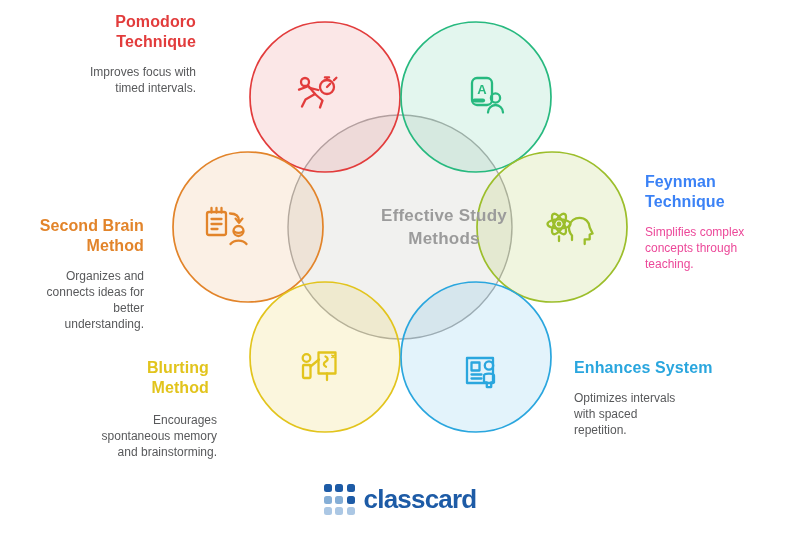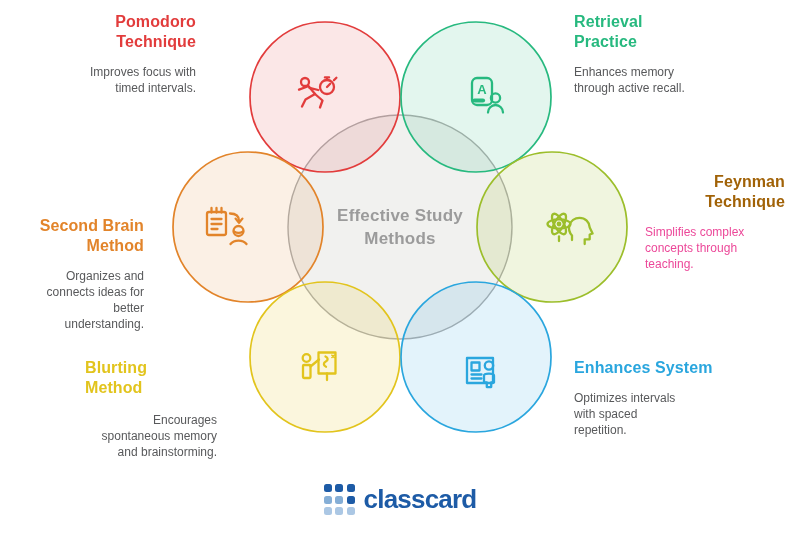--- a/index.html
+++ b/index.html
@@ -9,27 +9,27 @@
   }
   #stage{position:absolute;inset:0;}
   svg{position:absolute;left:0;top:0;}
   .lbl{position:absolute;}
   .lbl h3{margin:0 0 12px;font-size:16px;line-height:1.24;font-weight:700;white-space:pre-line;letter-spacing:.1px;}
   .lbl p{margin:0;font-size:12px;line-height:1.34;white-space:pre-line;}
   #lbl-pomodoro{left:60px;top:12px;width:136px;text-align:right;}
   #lbl-retrieval{left:574px;top:12px;width:150px;text-align:left;}
   #lbl-secondbrain{left:20px;top:172px;width:124px;text-align:right;}
   #lbl-feynman{left:645px;top:172px;width:140px;text-align:left;}
-  #lbl-blurting-title{left:85px;top:358px;width:124px;text-align:left;}
+  #lbl-blurting-title{left:85px;top:358px;width:124px;text-align:right;}
   #lbl-blurting-title h3{margin:0;}
   #lbl-blurting-desc{left:97px;top:412px;width:120px;text-align:right;}
   #lbl-leitner{left:574px;top:358px;width:156px;text-align:left;}
   #center-title{
     position:absolute;left:290px;top:205px;width:220px;text-align:center;
-    font-size:17px;font-weight:700;line-height:1.35;white-space:pre-line;letter-spacing:.2px;
+    font-size:17px;font-weight:700;line-height:1.35;white-space:pre-line;letter-spacing:.2px;padding-left:44px;
   }
   #logo{
     position:absolute;left:0;top:484px;width:800px;
     display:flex;justify-content:center;align-items:center;gap:9px;
   }
   .logo-grid{display:grid;grid-template-columns:repeat(3,8px);grid-auto-rows:8px;gap:3.5px;}
   .logo-grid span{width:8px;height:8px;border-radius:2.5px;display:block;}
   .logo-text{font-size:26px;font-weight:700;letter-spacing:-0.8px;line-height:1;padding-bottom:2px;}
 </style>
 </head>
@@ -108,38 +108,32 @@
     </g>
   </svg>
 
   <div class="lbl" id="lbl-pomodoro">
     <h3 style="color: rgb(226, 60, 60);">Pomodoro
 Technique</h3>
     <p style="color: rgb(88, 89, 91);">Improves focus with
 timed intervals.</p>
   </div>
 
-  <div class="lbl" id="lbl-retrieval">
-    <h3 style="color: rgb(39, 185, 127);">Retrieval
-Practice</h3>
-    <p style="color: rgb(88, 89, 91);">Enhances memory
-through active recall.</p>
-  </div>
 
   <div class="lbl" id="lbl-secondbrain">
     <h3 style="color: rgb(226, 132, 42); margin-top: 44px;">Second Brain
 Method</h3>
     <p style="color: rgb(88, 89, 91);">Organizes and
 connects ideas for
 better
 understanding.</p>
   </div>
 
   <div class="lbl" id="lbl-feynman">
-    <h3 style="color: #a16207; text-align: right;">Feynman
+    <h3 style="color: #3b82f6;">Feynman
 Technique</h3>
     <p style="color: #ec4899;">Simplifies complex
 concepts through
 teaching.</p>
   </div>
 
   <div class="lbl" id="lbl-blurting-title">
     <h3 style="color: rgb(226, 196, 29);">Blurting
 Method</h3>
   </div>

